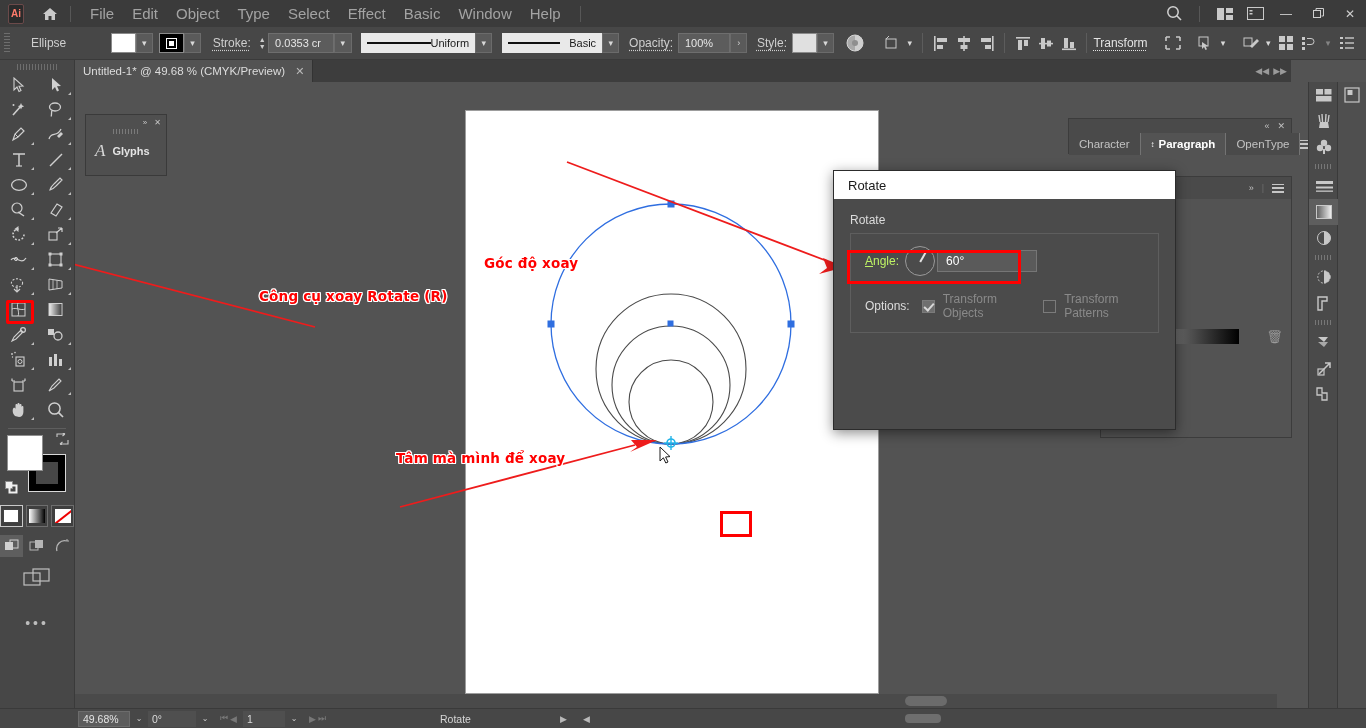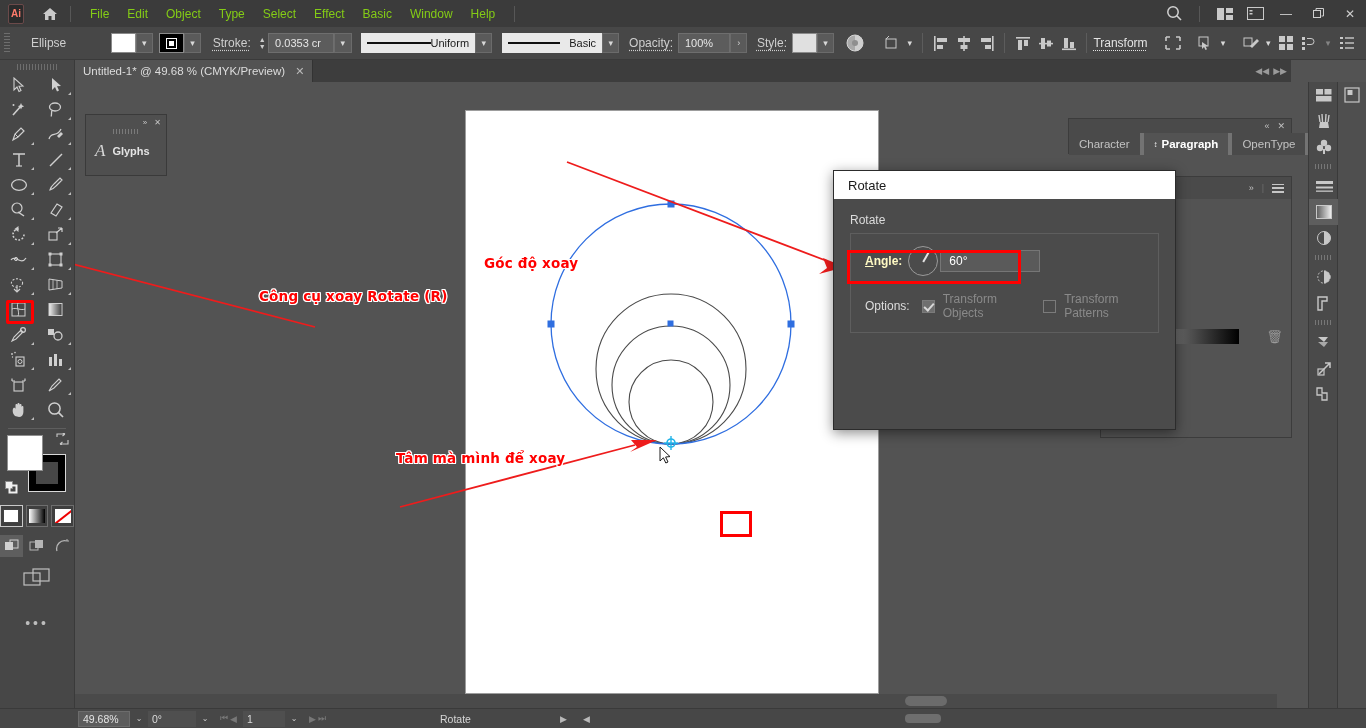--- a/index.html
+++ b/index.html
@@ -14,21 +14,21 @@
   .app { position:relative; width:1366px; height:728px; }
 
   
   .menubar{ position:absolute; left:0; top:0; width:1366px; height:27px;
             background:#3b3b3b; display:flex; align-items:center; }
   .ai-logo{ width:16px;height:20px;margin-left:8px;background:#2b2b2b;border:1px solid #6b4a4a;
             border-radius:2px;color:#ff7b6b;font-size:10px;font-weight:bold;
             display:flex;align-items:center;justify-content:center;font-family:"Liberation Sans",sans-serif;}
   .home-icon{ margin-left:16px; width:20px;height:20px;display:flex;align-items:center;justify-content:center;}
   .mb-sep{ width:1px;height:16px;background:#575757;margin:0 10px; }
-  .menu-item{ padding:4px 9px; color:#84cc16; font-size:12px; cursor:default; }
+  .menu-item{ padding:4px 9px; color:#a3a3a3; font-size:15px; cursor:default; }
   .mb-right{ margin-left:auto; display:flex; align-items:center; height:27px; }
   .mb-icon{ width:30px;height:27px;display:flex;align-items:center;justify-content:center; }
   .wbtn{ width:32px;height:27px;display:flex;align-items:center;justify-content:center;color:#cfcfcf;font-size:12px;}
 
   
   .ctrlbar{ position:absolute;left:0;top:27px;width:1366px;height:33px;background:#474747;
             border-bottom:1px solid #3a3a3a; display:flex; align-items:center; }
   .grip{ width:6px;height:20px;margin-left:4px;
          background:repeating-linear-gradient(to bottom,#6e6e6e 0 1px,transparent 1px 3px); }
   .ctrl-label{ color:#cfcfcf; font-size:12px; }
@@ -119,21 +119,21 @@
   
   .vscroll{ position:absolute;right:0;top:82px;width:14px;height:626px;background:#4a4a4a;border-left:1px solid #3a3a3a;}
   .vthumb{ position:absolute;left:2px;top:30px;width:10px;height:420px;background:#6b6b6b;border-radius:5px; }
   .sc-arrow{ position:absolute;left:0;width:14px;height:14px;display:flex;align-items:center;justify-content:center;
              color:#b5b5b5;font-size:8px; }
   .hscroll{ position:absolute;left:75px;bottom:20px;width:1202px;height:14px;background:#4a4a4a; }
   .hthumb{ position:absolute;top:2px;left:830px;width:42px;height:10px;background:#6b6b6b;border-radius:5px; }
   .panel{ position:absolute;background:#535353;border:1px solid #3c3c3c; }
   .panel-hdr{ height:22px;background:#4a4a4a;display:flex;align-items:center; }
   .ptab{ height:22px;padding:0 10px;display:flex;align-items:center;gap:4px;font-size:11.5px;color:#c2c2c2;
-         background:#4a4a4a;border-right:4px solid #737373; }
+         background:#4a4a4a;border-right:1px solid #737373; }
   .ptab.act{ background:#535353;color:#fff;font-weight:bold; }
   .pbtns{ margin-left:auto;display:flex;align-items:center;gap:8px;padding-right:7px;color:#c0c0c0;font-size:9px; }
   .hamb{ width:12px;height:9px;display:flex;flex-direction:column;justify-content:space-between; }
   .hamb i{ display:block;height:1.5px;background:#c6c6c6; }
 
   .charpanel{ left:1068px;top:118px;width:224px;height:36px; }
   .transpanel{ left:1100px;top:176px;width:192px;height:262px; }
   .transpanel .thdr{ height:22px;background:#4a4a4a;display:flex;align-items:center;
                      padding-left:8px;font-size:11.5px;color:#9e9e9e; }
   .tp-row{ display:flex;align-items:center;gap:6px;padding:6px 8px; }
@@ -155,21 +155,21 @@
 
   
   .dialog{ position:absolute;left:833px;top:170px;width:343px;height:260px;background:#4b4b4b;
            border:1px solid #2c2c2c;box-shadow:0 3px 12px rgba(0,0,0,.45);z-index:60; }
   .dlg-title{ height:28px;background:#fff;color:#1a1a1a;font-size:13px;display:flex;align-items:center;
               padding-left:14px; }
   .dlg-body{ padding:14px 16px 0; }
   .grp-label{ font-size:12px;color:#dcdcdc;margin-bottom:6px; }
   .grp-box{ border:1px solid #5e5e5e;padding:14px 14px 12px;position:relative; }
   .angle-row{ display:flex;align-items:center;gap:0;position:relative;height:26px; }
-  .angle-lbl{ font-size:12px;color:#fef9c3;margin-right:6px;font-weight:bold; }
+  .angle-lbl{ font-size:12px;color:#bef264;margin-right:6px; }
   .angle-lbl u{ text-decoration:underline; }
   .dial{ width:30px;height:30px;border:1.5px solid #9a9a9a;border-radius:50%;position:relative;
          background:transparent;margin-right:2px; }
   .dial:after{ content:"";position:absolute;left:50%;top:50%;width:11px;height:1.6px;background:#e2e2e2;
                transform-origin:0 50%;transform:rotate(-60deg); }
   .angle-input{ width:100px;height:22px;background:#5a5a5a;border:1px solid #767676;color:#fff;
                 font-size:12px;display:flex;align-items:center;padding-left:8px; }
   .angle-hl{ position:absolute;left:847px;top:250px;width:174px;height:34px;border:3px solid #ff0000;z-index:70; }
   .opt-row{ display:flex;align-items:center;gap:8px;margin-top:18px; }
   .opt-lbl{ font-size:12px;color:#dcdcdc;margin-right:4px; }

